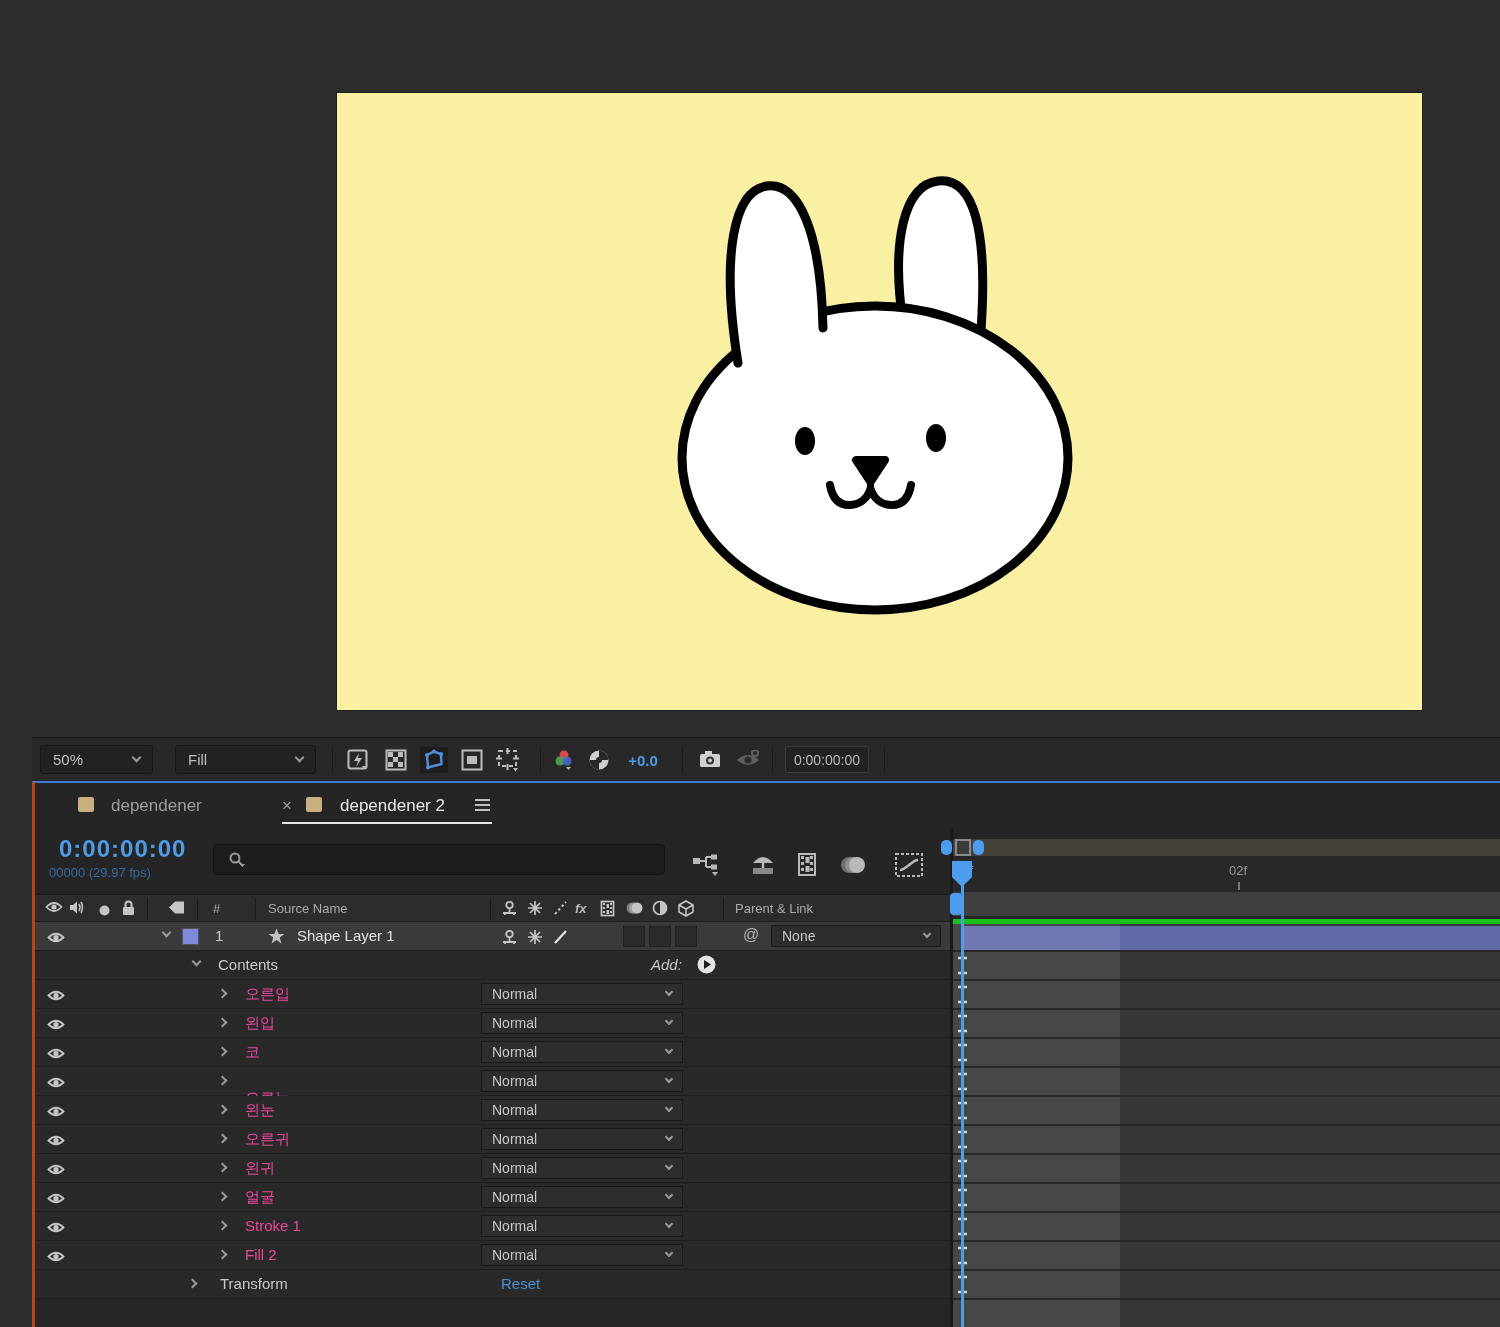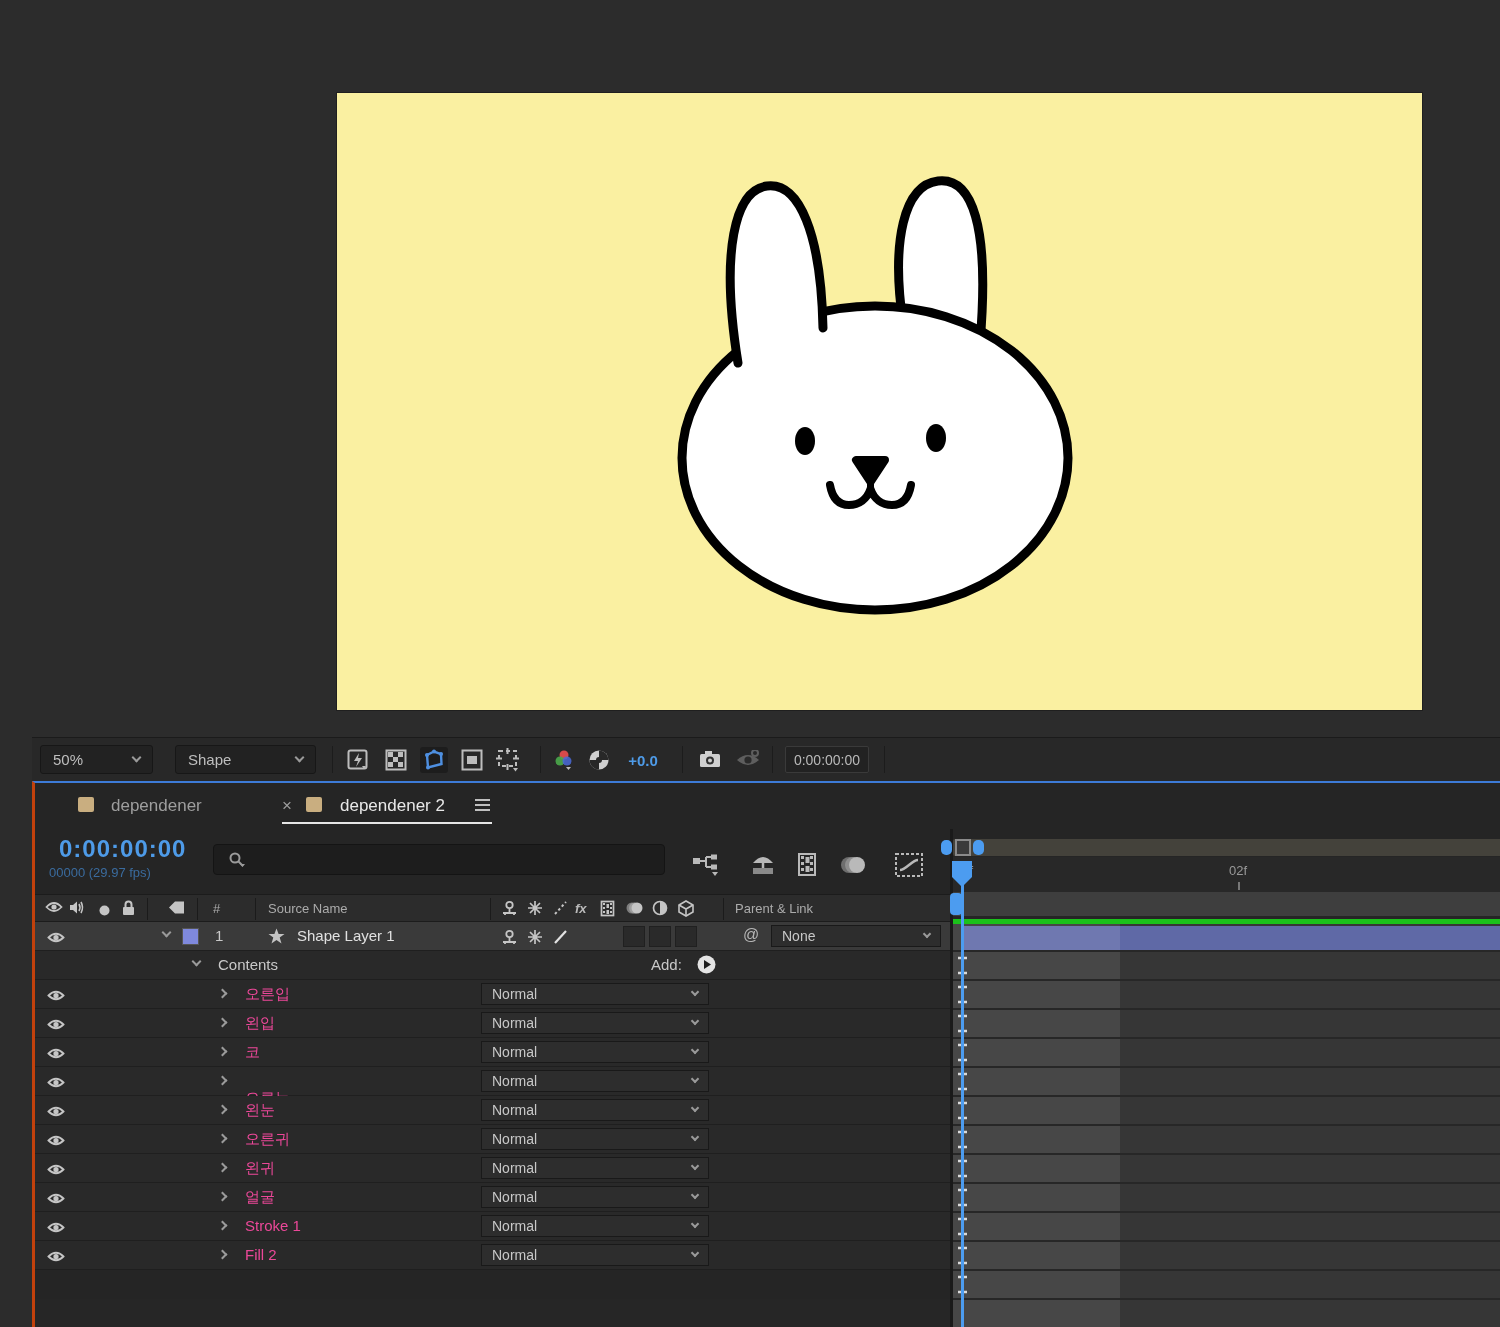--- a/index.html
+++ b/index.html
@@ -47,21 +47,21 @@
   .colheader { position:absolute; left:0; top:111px; width:915px; height:28px; background:#2C2C2C;
                border-top:1px solid #1C1C1C; border-bottom:1px solid #1C1C1C; color:#ABABAB; font-size:13px; }
   .colheader .vline { position:absolute; top:3px; width:1px; height:22px; background:#1B1B1B; }
   .hicon { position:absolute; top:5px; }
 
   
   .row { position:absolute; left:0; width:915px; height:29px; background:#292929; border-bottom:1px solid #1F1F1F;
          color:#C9C9C9; font-size:15px; }
   .row.sel { background:#3A3A3A; }
   .row .eye { position:absolute; left:12px; top:8px; }
-  .mode-dd { position:absolute; left:446px; top:3px; width:228px; height:22px; background:#2D2D2D; border:1px solid #191919;
+  .mode-dd { position:absolute; left:446px; top:3px; width:202px; height:22px; background:#2D2D2D; border:1px solid #191919;
              display:flex; align-items:center; padding:0 10px; color:#C8C8C8; font-size:14px;text-align:right; }
   .mode-dd .chev { margin-left:auto; width:6px; height:6px; }
   .none-dd { position:absolute; left:736px; top:3px; width:170px; height:22px; background:#2D2D2D; border:1px solid #191919;
              display:flex; align-items:center; padding:0 10px; color:#C8C8C8; font-size:14px; }
   .none-dd .chev { margin-left:auto; width:6px; height:6px; }
   .swatch { position:absolute; left:147px; top:6px; width:17px; height:17px; background:#7F89DD; border:1px solid #555; }
   .togglebox { position:absolute; top:4px; width:22px; height:21px; background:#2A2A2A; border:1px solid #202020; }
   .reset-link { position:absolute; left:466px; top:5px; color:#4E8FD0; font-size:15px; }
 
   
@@ -110,21 +110,21 @@
       </svg>
     </div>
   </div>
 
   <div class="vtoolbar">
     <div class="dd" style="left:8px; width:113px;">
       <span>50%</span>
         <span class="chev down"></span>
     </div>
     <div class="dd" style="left:143px; width:141px;">
-      <span>Shape</span>
+      <span>Fill</span>
         <span class="chev down"></span>
     </div>
     <div class="vsep" style="left:300px;"></div>
 
     <div class="ibtn" style="left:312px;">
       <svg width="24" height="24" viewBox="0 0 24 24">
           <rect x="2.5" y="2.5" width="18" height="18" rx="2" fill="none" stroke="#BDBDBD" stroke-width="2"></rect>
           <path d="M13 5 L8 13 H12 L10 19 L16 10 H12 Z" fill="#BDBDBD"></path>
           <path d="M16 18 l4 0 -2 3 z" fill="#BDBDBD"></path>
         </svg>
@@ -405,21 +405,21 @@
       <span style="position:absolute; left:708px; top:4px; color:#B5B5B5; font-size:16px;">@</span>
       <div class="none-dd">
         <span>None</span>
           <span class="chev down"></span>
       </div>
     </div>
 
     <div class="row" style="top:168px;">
       <span class="chev down" style="position:absolute; left:158px; top:11px;"></span>
       <span style="position:absolute; left:183px; top:5px;">Contents</span>
-      <span style="position:absolute; left:616px; top:5px; color:#C8C8C8;">Add:</span>
+      <span style="position:absolute; left:616px; top:5px; color:#C8C8C8;font-style:italic;">Add:</span>
       <span style="position:absolute; left:662px; top:4px;">
         <svg width="19" height="19" viewBox="0 0 19 19">
             <circle cx="9.5" cy="9.5" r="9" fill="#E4E4E4"></circle>
             <path d="M7 5 L14 9.5 L7 14 Z" fill="#1d1d1d"></path>
           </svg>
       </span>
     </div>
 
     <div id="group-rows">
         <div class="row" style="top: 197px;">
@@ -557,20 +557,25 @@
     </span>
     <span class="chev right" style="position:absolute; left:184px; top:10px;"></span>
     <span class="ktext" style="position:absolute; left:210px; top:5px;">Fill 2</span>
     <div class="mode-dd">
       <span>Normal</span>
             <span class="chev down"></span>
     </div>
   </div>
       </div>
 
+    <div class="row" style="top:487px;">
+      <span class="chev right" style="position:absolute; left:154px; top:10px;"></span>
+      <span style="position:absolute; left:185px; top:5px;">Transform</span>
+      <span class="reset-link">Reset</span>
+    </div>
 
     <div class="bottom-left"></div>
 
     <div class="divider-v"></div>
     <div class="nav-bar"></div>
     <div class="nav-pill" style="left:906px;"></div>
     <div class="nav-square"></div>
     <div class="nav-pill" style="left:938px;"></div>
 
     <div class="ruler">

